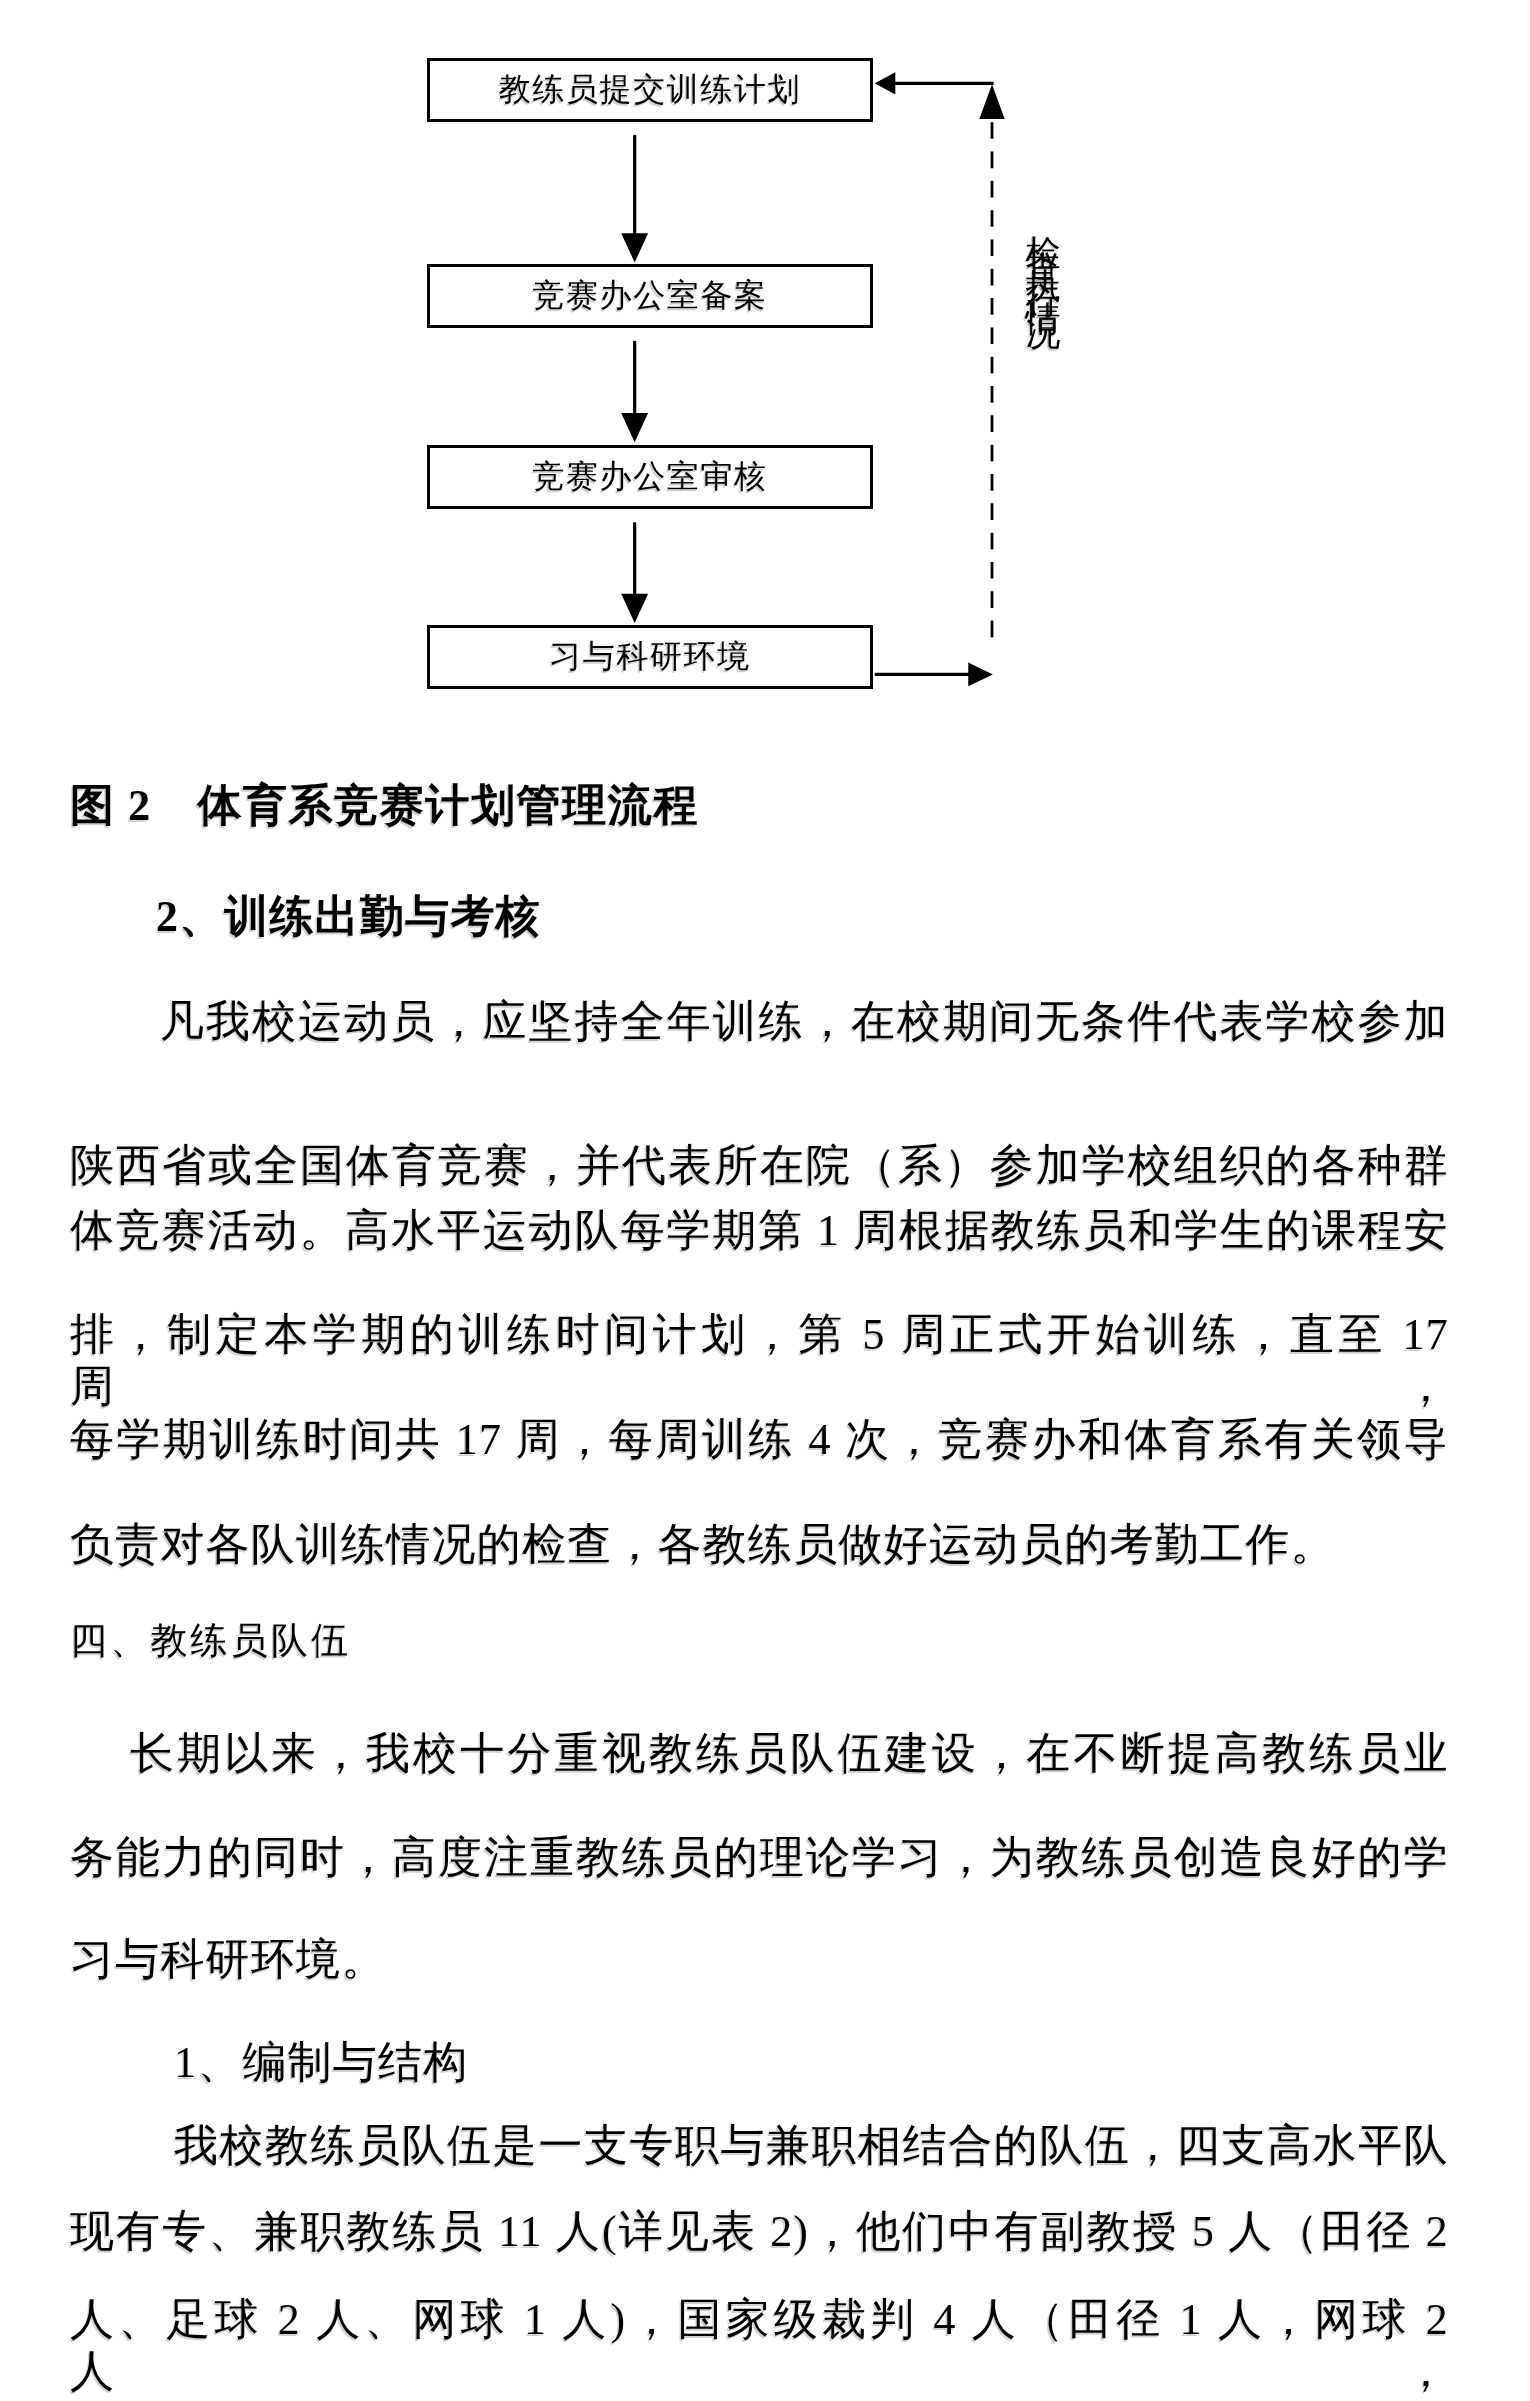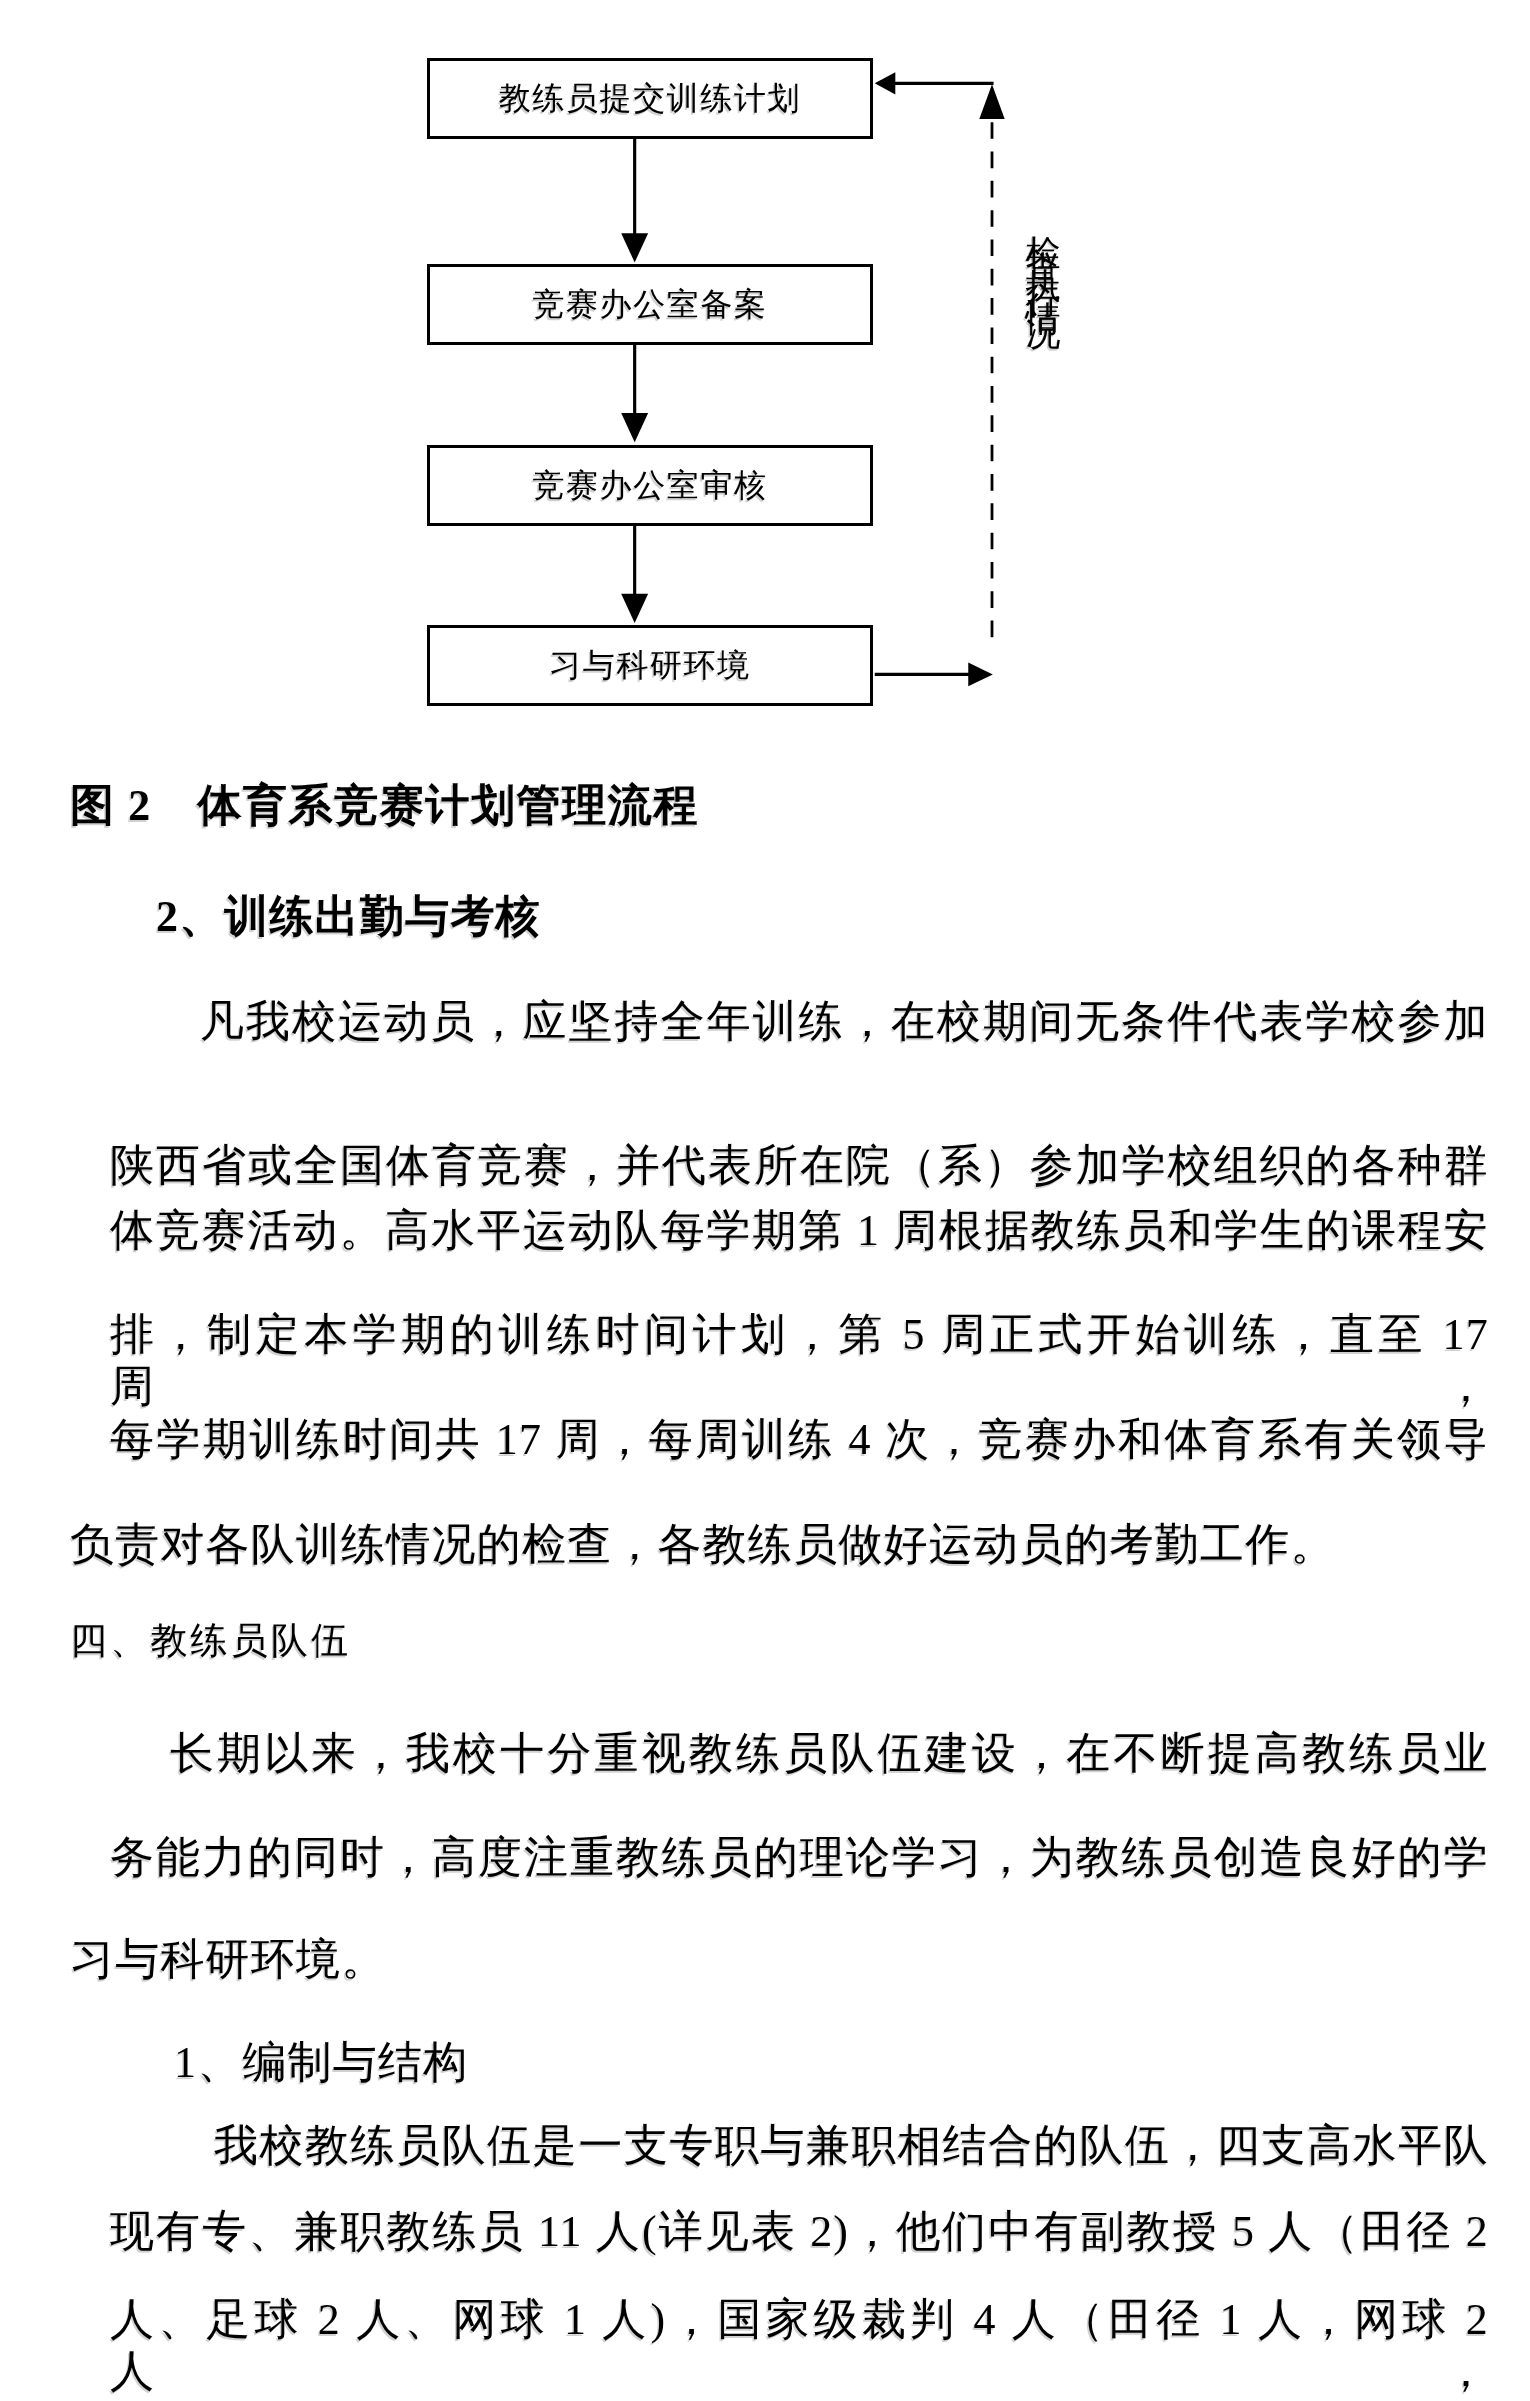--- a/index.html
+++ b/index.html
@@ -3,40 +3,40 @@
 <meta charset="utf-8">
 <style>
   html,body{margin:0;padding:0;}
   body{
     width:1530px;height:2401px;position:relative;background:#ffffff;
     font-family:"Liberation Serif","DejaVu Serif",serif;color:#000000;
     overflow:hidden;
   }
   
   .flow-box{
-    position:absolute;left:427px;width:446px;height:81px;
+    position:absolute;left:427px;width:446px;height:64px;
     border:3.2px solid #000;box-sizing:border-box;background:#fff;
     display:flex;align-items:center;justify-content:center;
     font-size:32px;letter-spacing:1.6px;white-space:nowrap;
     text-shadow:-1.6px 1.6px 0 rgba(0,0,0,0.18);
   }
   #flowsvg{position:absolute;left:0;top:0;pointer-events:none;}
   .vlabel{
     position:absolute;left:1025px;top:207px;
     writing-mode:vertical-rl;text-orientation:upright;
     font-size:35px;line-height:35px;letter-spacing:16.6px;
     white-space:nowrap;text-shadow:-1.6px 1.6px 0 rgba(0,0,0,0.18);
   }
   
   .tline{
     position:absolute;left:70px;width:1379px;
     font-size:44px;line-height:52px;letter-spacing:1.2px;
     white-space:nowrap;text-shadow:-1.6px 1.6px 0 rgba(0,0,0,0.18);
   }
-  .just{white-space:normal;text-align:justify;text-align-last:justify;margin-left:40px;}
+  .just{white-space:normal;text-align:justify;text-align-last:justify;}
   .caption{
     top:780px;line-height:51px;font-weight:bold;
     letter-spacing:1.6px;
   }
   .h-bold{font-weight:bold;}
   .h-big{font-size:37px;line-height:62px;letter-spacing:3.2px;}
 </style>
 </head>
 <body>
 

